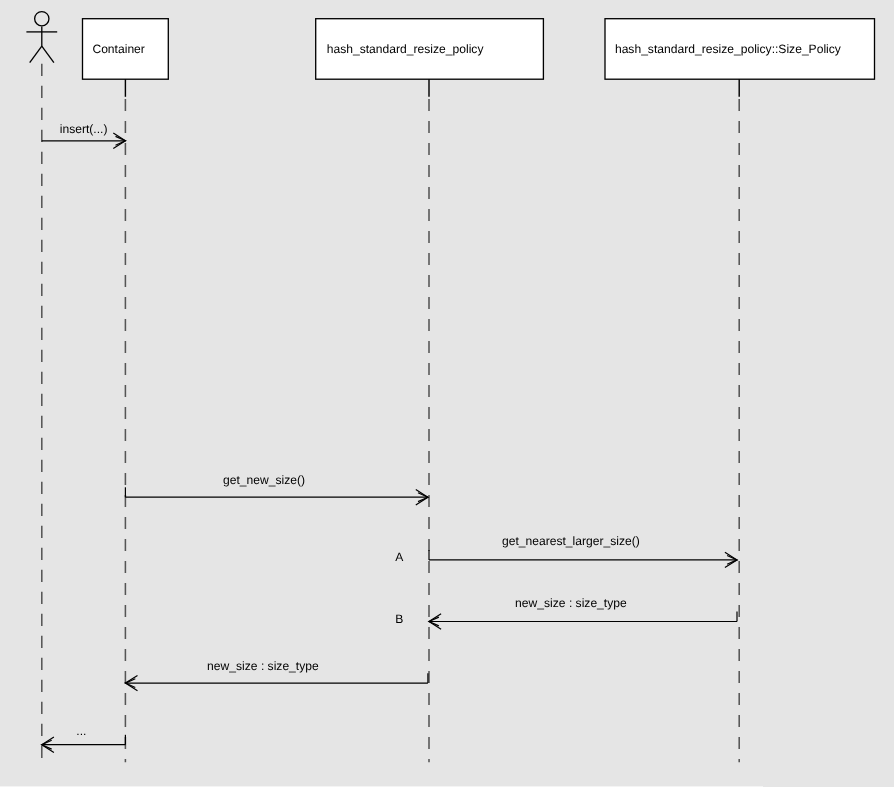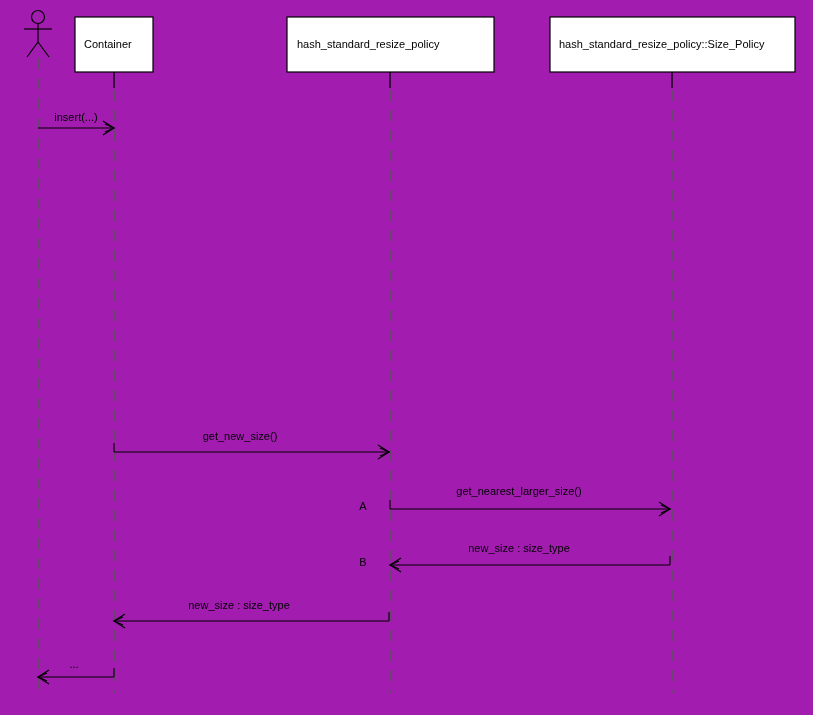--- a/index.html
+++ b/index.html
@@ -11,21 +11,21 @@
     width: 813px;
     height: 715px;
     font-family: "Liberation Sans", sans-serif;
     color: #000000;
     overflow: hidden;
   }
   #diagram-root {
     position: relative;
     width: 813px;
     height: 715px;
-    background: #a21caf;
+    background: #e5e5e5;
     text-align: center;
   }
   #sequence-svg {
     position: absolute;
     top: 0;
     left: 0;
     display: block;
   }
   .participant-label {
     font-family: "Liberation Sans", sans-serif;

